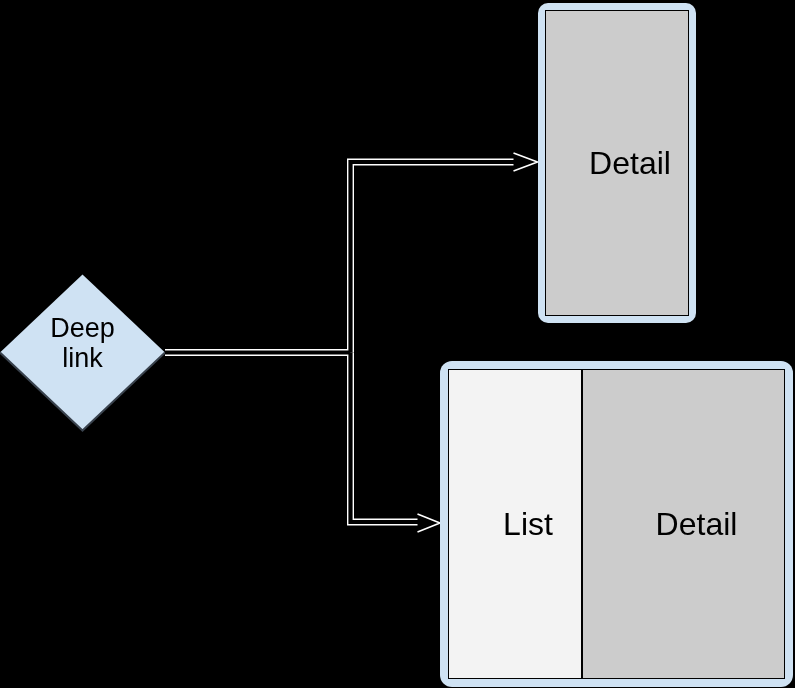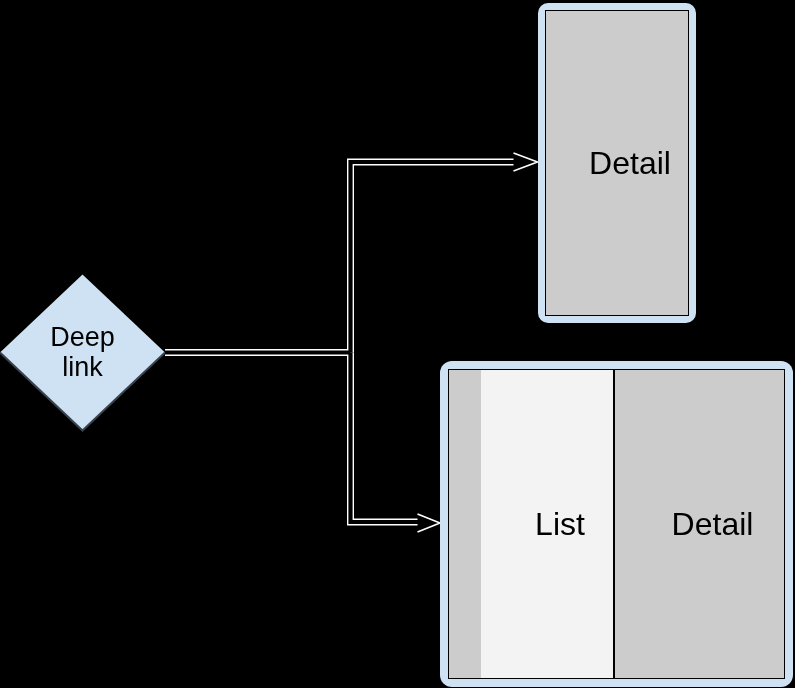--- a/index.html
+++ b/index.html
@@ -18,21 +18,21 @@
   }
   .stage svg.connector-layer {
     position: absolute;
     left: 0;
     top: 0;
     z-index: 1;
   }
   .diamond-label {
     position: absolute;
     left: 0;
-    top: 274px;
+    top: 265px;
     width: 165px;
     height: 156px;
     display: flex;
     align-items: center;
     justify-content: center;
     text-align: center;
     font-size: 27px;
     line-height: 30px;
     white-space: pre-line;
     z-index: 2;
@@ -82,21 +82,20 @@
     font-size: 32px;
     padding-left: 26px;
   }
   .pane.full {
     flex: 1;
   }
   .pane.list {
     width: 106px;
     background: #f3f3f3;
     border-right: 2px solid #000000;
-    margin-left: 32px;
   }
   .pane.detail {
     flex: 1;
     background: #cccccc;
   }
 </style>
 </head>
 <body>
 
 <div class="stage">

